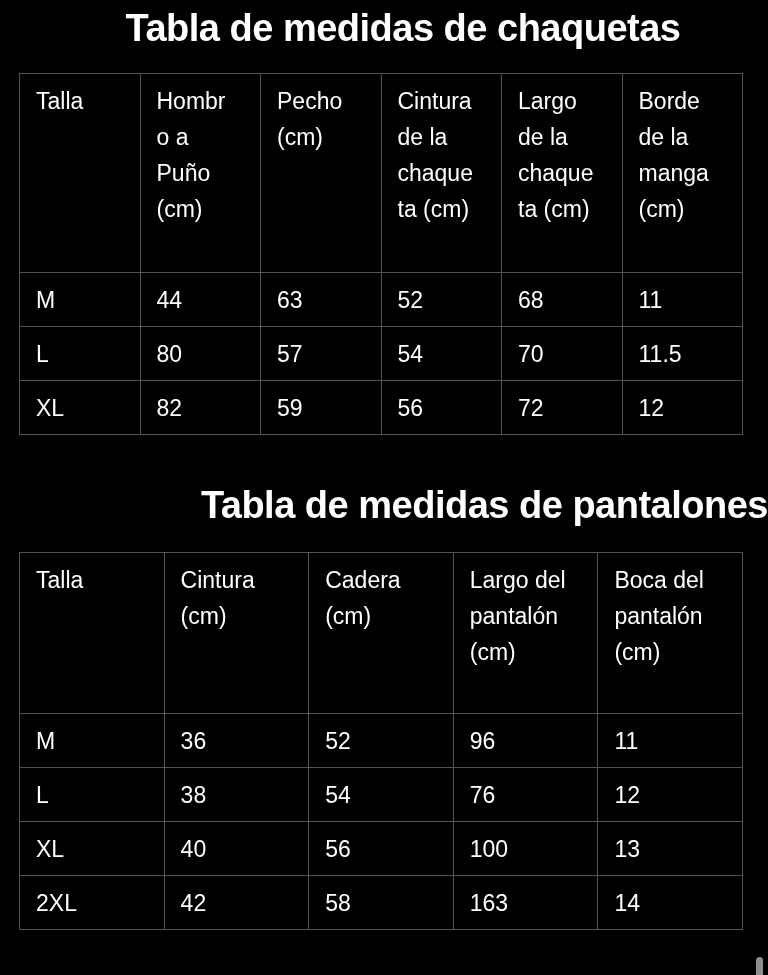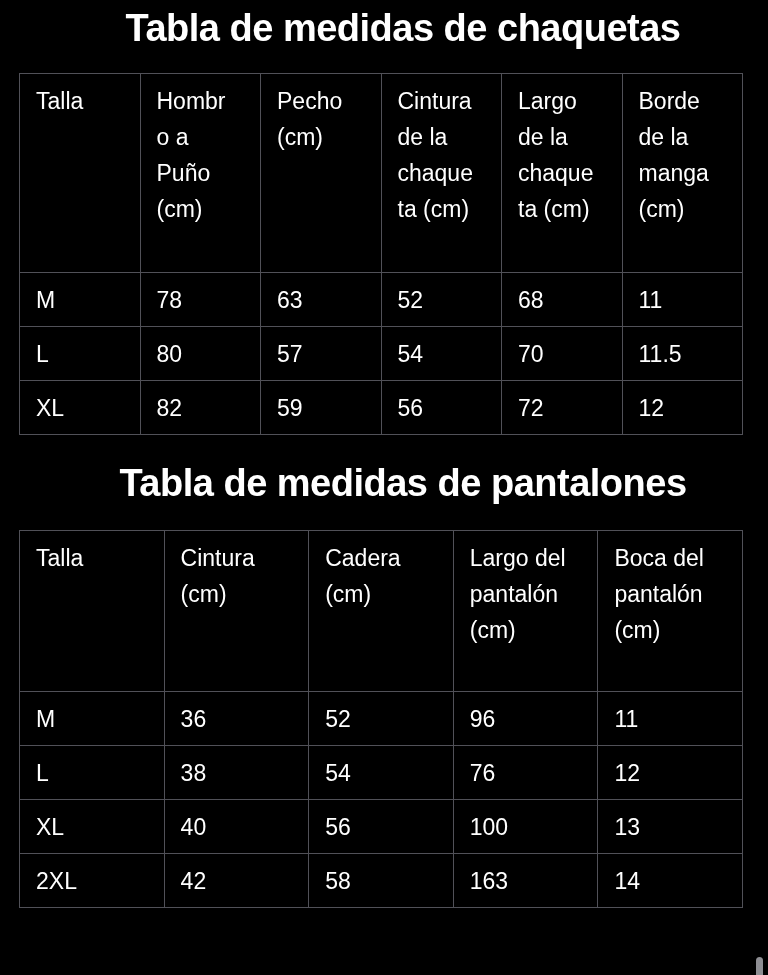--- a/index.html
+++ b/index.html
@@ -17,21 +17,21 @@
     line-height: 44px;
     font-weight: 700;
     text-align: center;
     margin: 0;
     width: 768px;
     box-sizing: border-box;
     padding-left: 38px; 
     letter-spacing: -0.5px;
   }
   #title-jackets  { margin: 6px 0 23px 0; }
-  #title-pants    { margin: 26px 0 25px 0; }
+  #title-pants    { margin: 48px 0 25px 0; text-align: right; }
   table {
     border-collapse: collapse;
     table-layout: fixed;
     width: 724px;
     margin-left: 19px;
   }
   th, td {
     border: 1px solid #515158;
     vertical-align: top;
     text-align: left;
@@ -71,21 +71,21 @@
             <th>Hombro a Puño (cm)</th>
             <th>Pecho (cm)</th>
             <th>Cintura de la chaqueta (cm)</th>
             <th>Largo de la chaqueta (cm)</th>
             <th>Borde de la manga (cm)</th>
           </tr>
         </thead>
       <tbody>
           <tr>
             <td>M</td>
-            <td>78</td>
+            <td>44</td>
             <td>63</td>
             <td>52</td>
             <td>68</td>
             <td>11</td>
           </tr>
           <tr>
             <td>L</td>
             <td>80</td>
             <td>57</td>
             <td>54</td>

